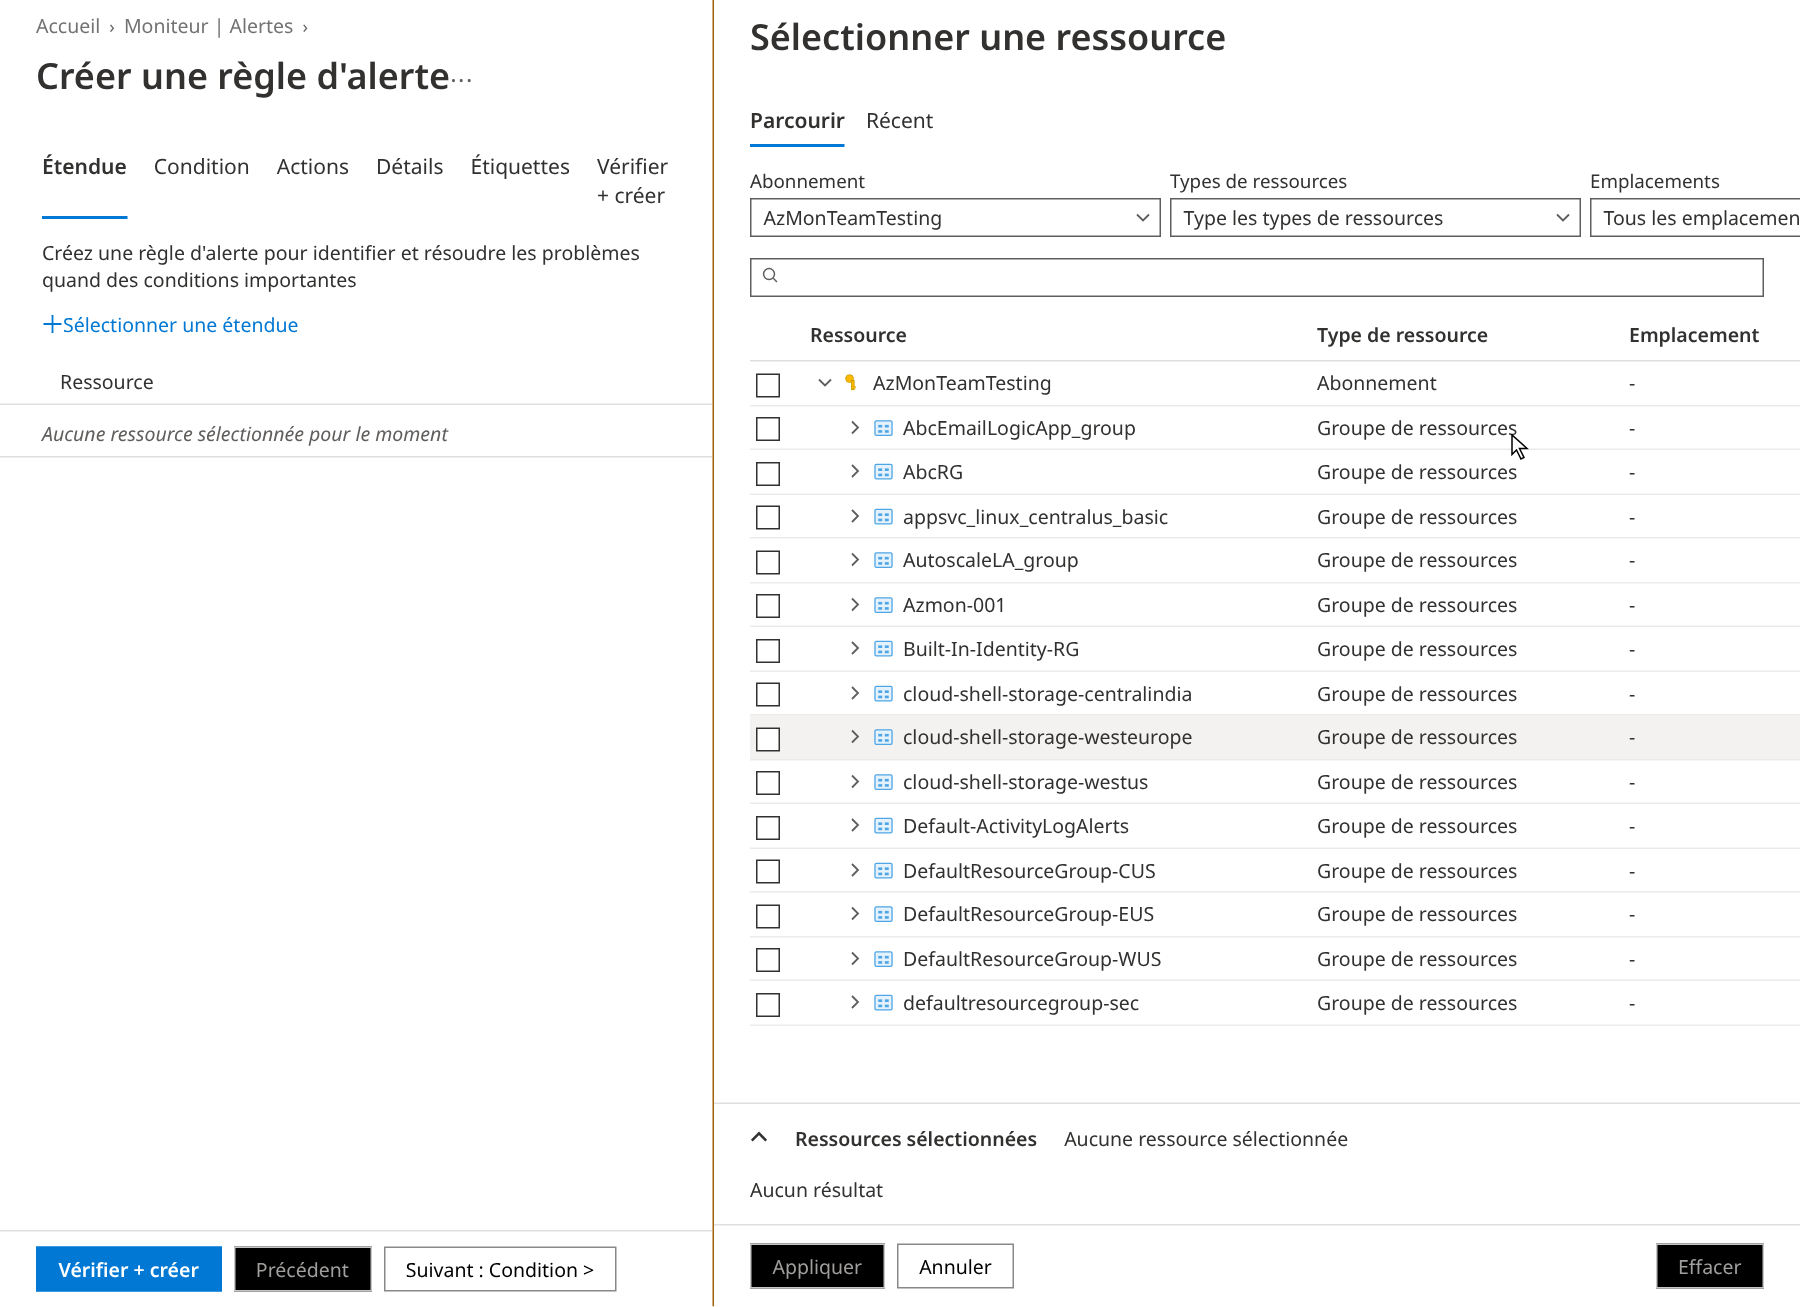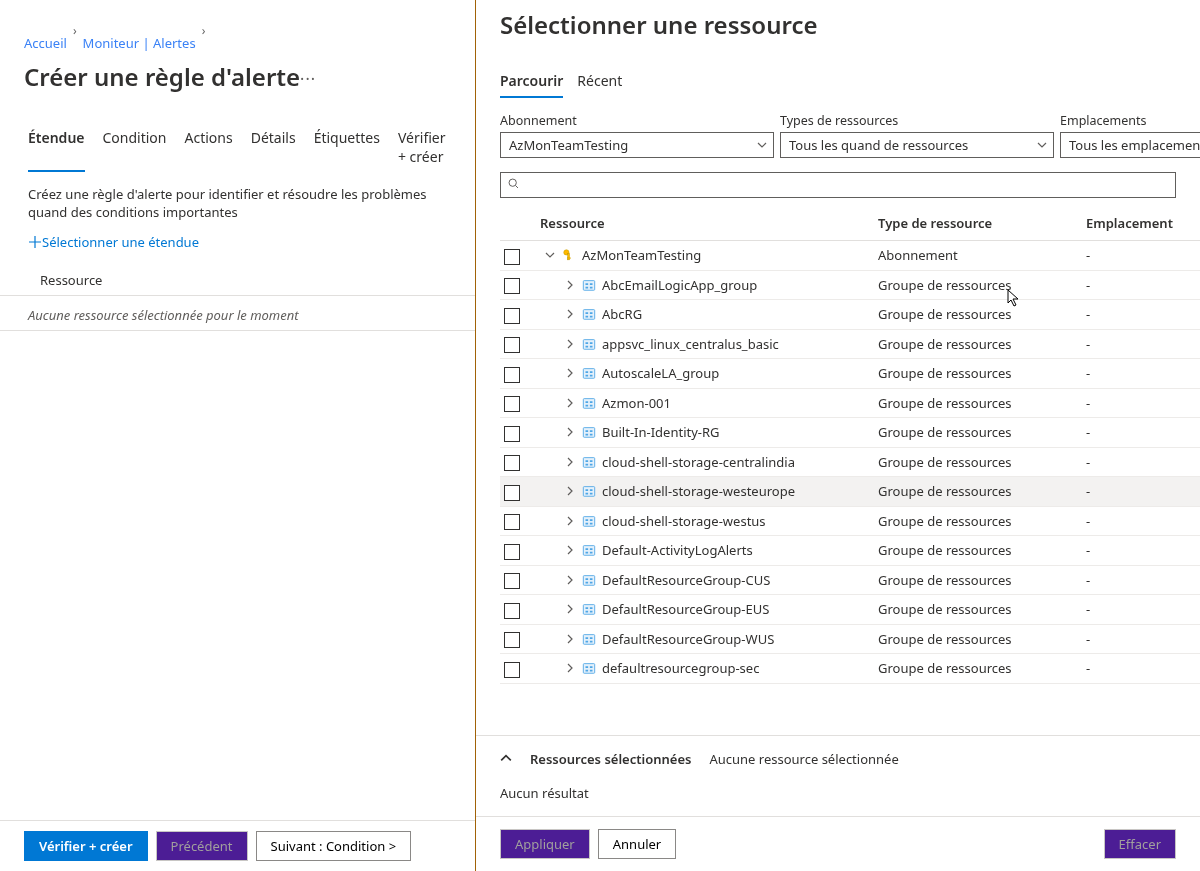--- a/index.html
+++ b/index.html
@@ -15,21 +15,21 @@
     position: relative;
   }
   a { text-decoration: none; }
   .breadcrumb {
     display: flex;
     align-items: center;
     gap: 6px;
     padding: 8px 24px 0 24px;
     font-size: 13px;
   }
-  .breadcrumb a { color: #3b82f6; margin-top: 26px; }
+  .breadcrumb a { color: #737373; }
   .breadcrumb .chev { color: #666; font-size: 12px; }
   .left-pane {
     position: absolute;
     left: 0; top: 0; bottom: 0;
     width: 475px;
     box-sizing: border-box;
   }
   .page-title-row {
     display: flex;
     align-items: center;
@@ -112,21 +112,21 @@
   }
   .btn.primary {
     background: #0078d4;
     border-color: #0078d4;
     color: #fff;
     font-weight: 600;
   }
   .btn:disabled, .btn.disabled {
     color: #a19f9d;
     border-color: #c8c6c4;
-    background: #4c1d95;
+    background: #000000;
     cursor: default;
   }
 
   
   .right-pane {
     position: absolute;
     right: 0; top: 0; bottom: 0;
     left: 475px;
     border-left: 1px solid #a16207;
     box-sizing: border-box;
@@ -326,21 +326,21 @@
         <span class="chev-down">
           <svg width="10" height="10" viewBox="0 0 10 10">
               <path d="M1 3l4 4 4-4" stroke="#605e5c" stroke-width="1.2" fill="none"></path>
             </svg>
         </span>
       </div>
     </div>
     <div class="filter">
       <div class="filter-label">Types de ressources</div>
       <div class="dropdown" style="min-width:240px">
-        <span>Tous les quand de ressources</span>
+        <span>Type les types de ressources</span>
         <span class="chev-down">
           <svg width="10" height="10" viewBox="0 0 10 10">
               <path d="M1 3l4 4 4-4" stroke="#605e5c" stroke-width="1.2" fill="none"></path>
             </svg>
         </span>
       </div>
     </div>
     <div class="filter">
       <div class="filter-label">Emplacements</div>
       <div class="dropdown" style="min-width:150px">

